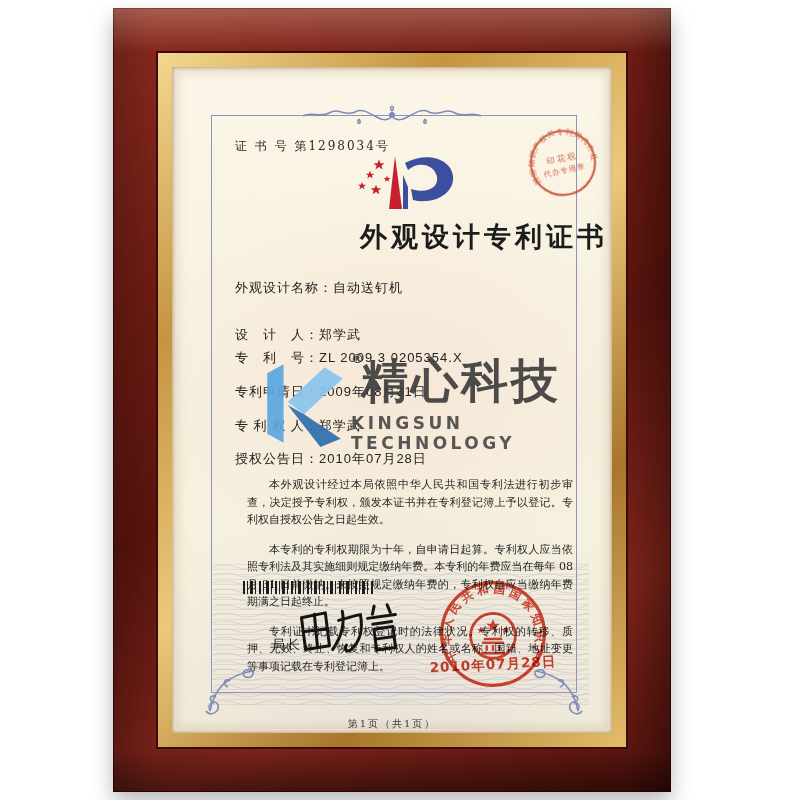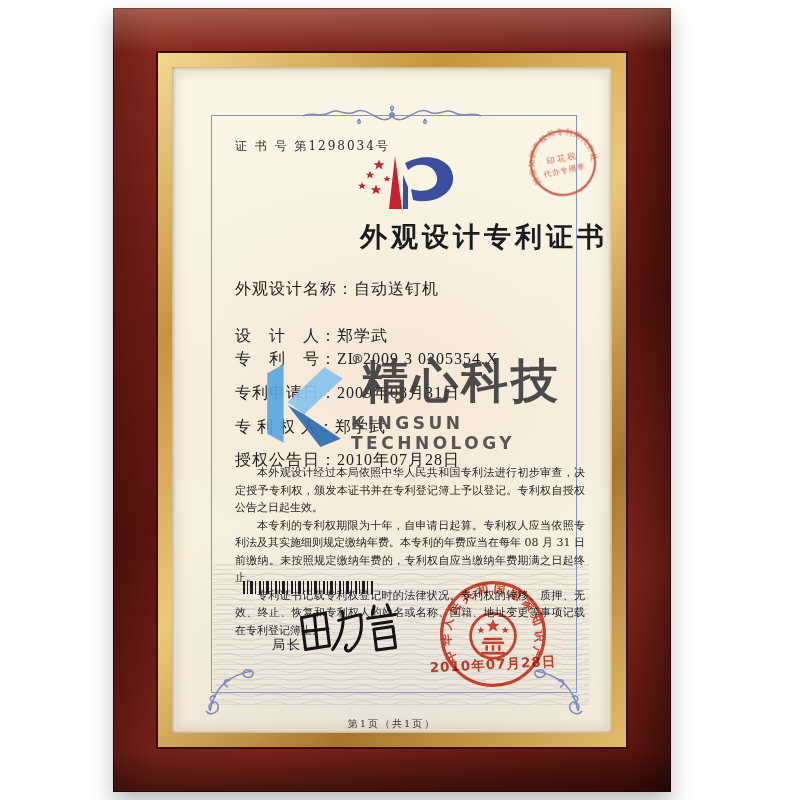--- a/index.html
+++ b/index.html
@@ -57,34 +57,34 @@
   .corner.right{right:20px;top:594px;transform:scaleX(-1);}
   
   .cert-no{position:absolute;left:59px;top:67px;font-size:12px;letter-spacing:2px;color:#2b2b2b;
     font-family:"DejaVu Serif","Liberation Serif",serif;}
   .agency-stamp{position:absolute;left:345px;top:50px;width:84px;height:84px;
     transform:rotate(-12deg);opacity:.88;filter:blur(.3px);}
   .logo{position:absolute;left:173px;top:80px;width:116px;height:64px;}
   .title{position:absolute;left:0;top:148px;width:100%;text-align:right;
     font-size:27px;font-weight:bold;letter-spacing:4px;color:#1c1c1c;}
   .fields{position:absolute;left:59px;top:0;width:340px;}
-  .field{position:absolute;left:0;white-space:nowrap;font-size:16px;color:#222;
-    font-family:Liberation Serif, serif;letter-spacing:1px;}
+  .field{position:absolute;left:0;white-space:nowrap;font-size:13px;color:#222;
+    font-family:Liberation Sans, sans-serif;letter-spacing:1px;}
   .f0{top:208px}.f1{top:255px}.f2{top:278px}.f3{top:312px}.f4{top:346px}.f5{top:379px}
   .watermark{position:absolute;left:81px;top:282px;width:310px;height:104px;z-index:5;opacity:.92;}
   .wm-k{position:absolute;left:0;top:0;width:92px;height:100px;}
   .wm-reg{position:absolute;left:94px;top:-2px;font-size:13px;color:#3f3f3f;font-weight:bold;}
   .wm-cn{position:absolute;left:104px;top:4px;font-size:47px;font-weight:bold;color:#3e3e3e;
     letter-spacing:3px;line-height:1;}
   .wm-en{position:absolute;left:94px;top:60px;font-size:17px;font-weight:bold;color:#4a4a4a;
     letter-spacing:3.5px;}
   .body-text{position:absolute;left:59px;top:393px;width:350px;
     font-family:"DejaVu Serif","Liberation Serif",serif;
     font-size:11px;line-height:17.5px;color:#262626;text-align:justify;}
-  .body-text p{margin:0;text-indent:2em;}
+  .body-text p{margin:12px;text-indent:2em;}
   .barcode{position:absolute;left:67px;top:510px;width:131px;height:13px;
     background:repeating-linear-gradient(90deg,#1d1d1d 0 2px,transparent 2px 4px,#1d1d1d 4px 5px,transparent 5px 7px,#1d1d1d 7px 10px,transparent 10px 12px,#1d1d1d 12px 13px,transparent 13px 16px);}
   .director{position:absolute;left:84px;top:565px;font-size:13px;color:#1e1e1e;letter-spacing:2px;
     font-family:"DejaVu Serif","Liberation Serif",serif;margin-left:12px;}
   .signature{position:absolute;left:119px;top:532px;width:110px;height:58px;transform:rotate(-2deg);}
   .seal{position:absolute;left:261px;top:507px;width:112px;height:112px;mix-blend-mode:multiply;opacity:.95;z-index:6;}
   .seal-date{position:absolute;left:252px;top:585px;width:130px;text-align:center;z-index:7;
     font-size:13.5px;font-weight:bold;color:#cf4530;letter-spacing:1px;transform:rotate(-3deg);
     mix-blend-mode:multiply;}
   .footer{position:absolute;left:0;top:622px;width:100%;text-align:center;font-size:10px;

